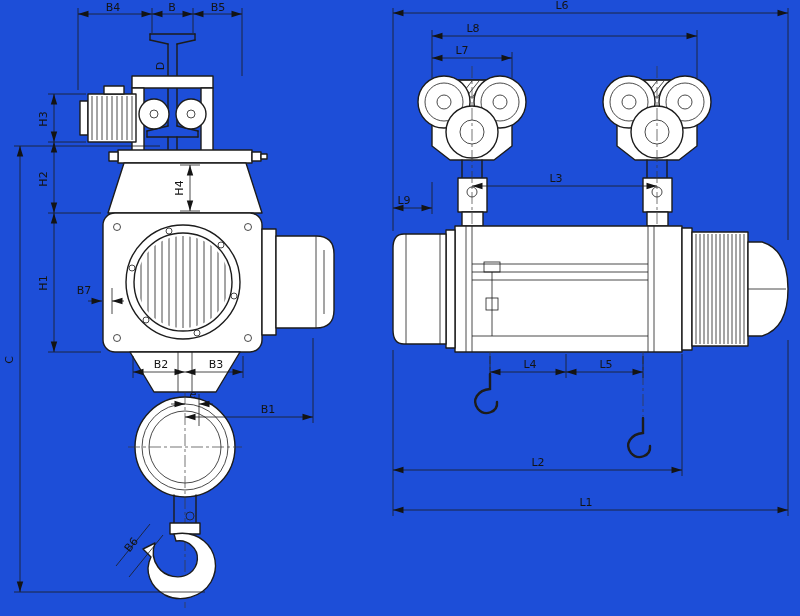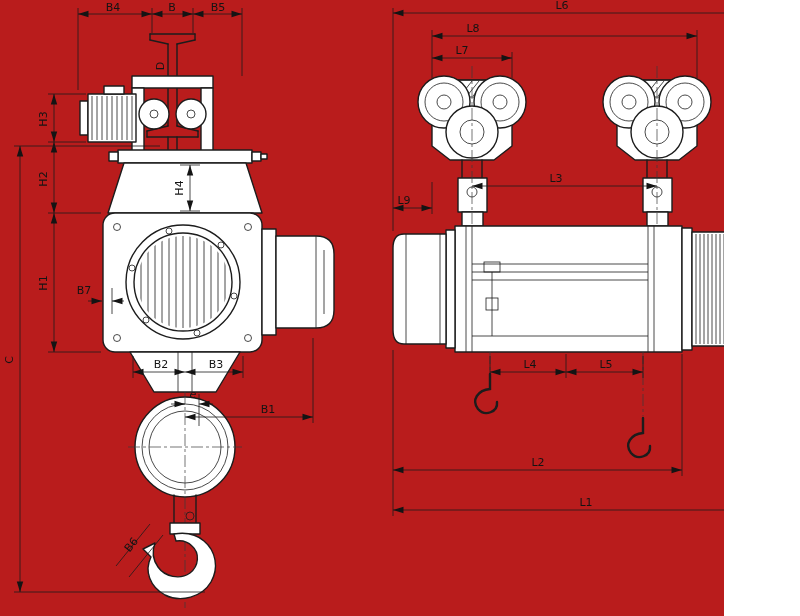--- a/index.html
+++ b/index.html
@@ -1,16 +1,16 @@
 <!DOCTYPE html>
 <html><head>
 <meta charset="utf-8">
 <style>
   html,body{margin:0;padding:0;background:#ffffff;}
-  .wrap{width:724px;height:616px;background:#b91c1c;overflow:hidden;}
+  .wrap{width:800px;height:616px;background:#1d4ed8;overflow:hidden;}
   svg{display:block;}
   .ln{stroke:#1c1c1c;stroke-width:1.4;fill:none;stroke-linecap:round;stroke-linejoin:round;}
   .fw{stroke:#1c1c1c;stroke-width:1.4;fill:#ffffff;stroke-linejoin:round;}
   .tn{stroke:#1c1c1c;stroke-width:0.8;fill:none;}
   .dim{stroke:#1c1c1c;stroke-width:0.8;fill:none;}
   .cl{stroke:#3a3a3a;stroke-width:0.7;fill:none;stroke-dasharray:12 3 3 3;}
   .hk{stroke:#1c1c1c;stroke-width:2.4;fill:none;stroke-linecap:round;}
   .lbl{font-family:"DejaVu Sans",sans-serif;font-size:11px;fill:#141414;text-anchor:middle;}
   .lbl-i{font-style:italic;}
 </style>

